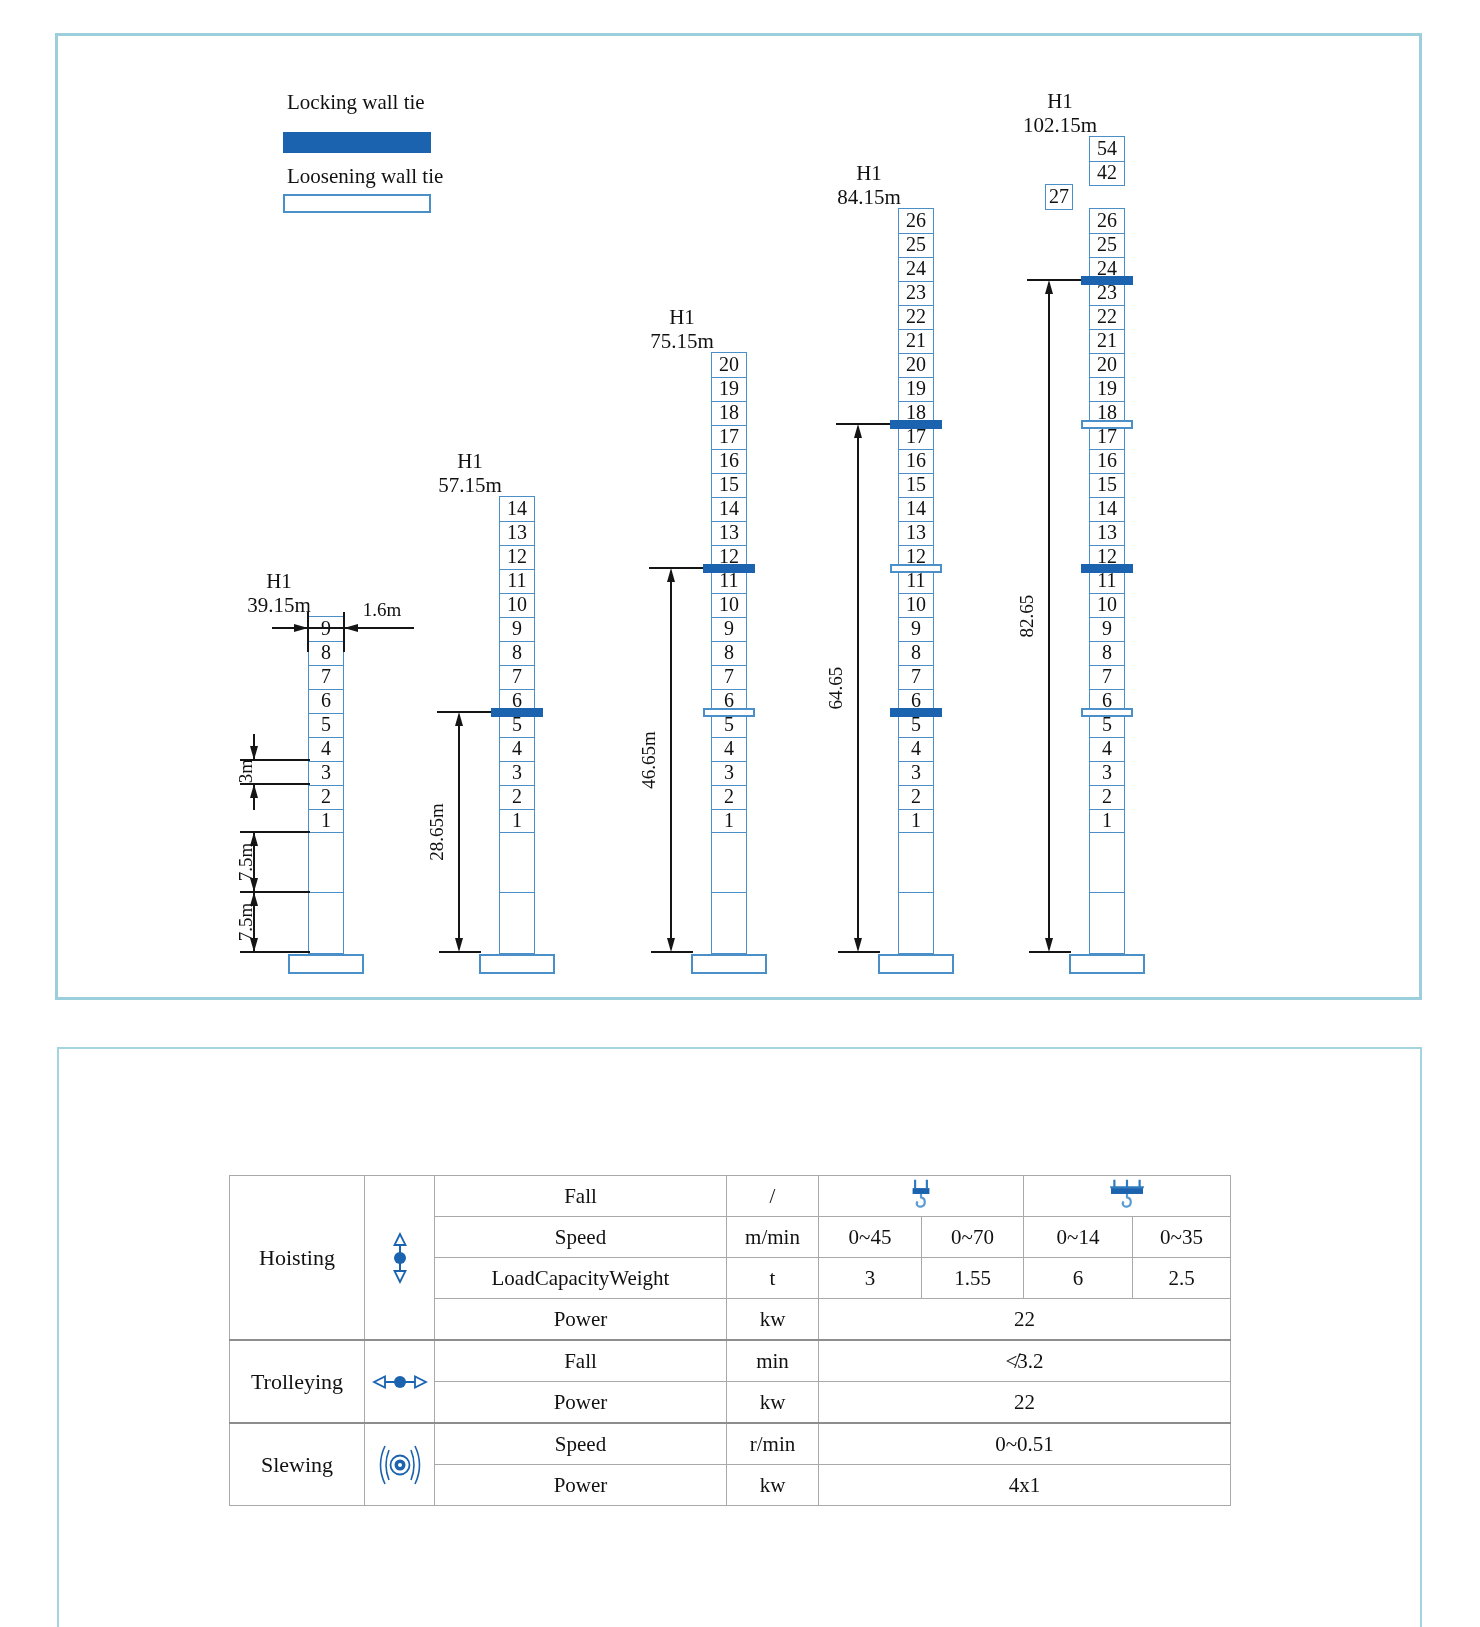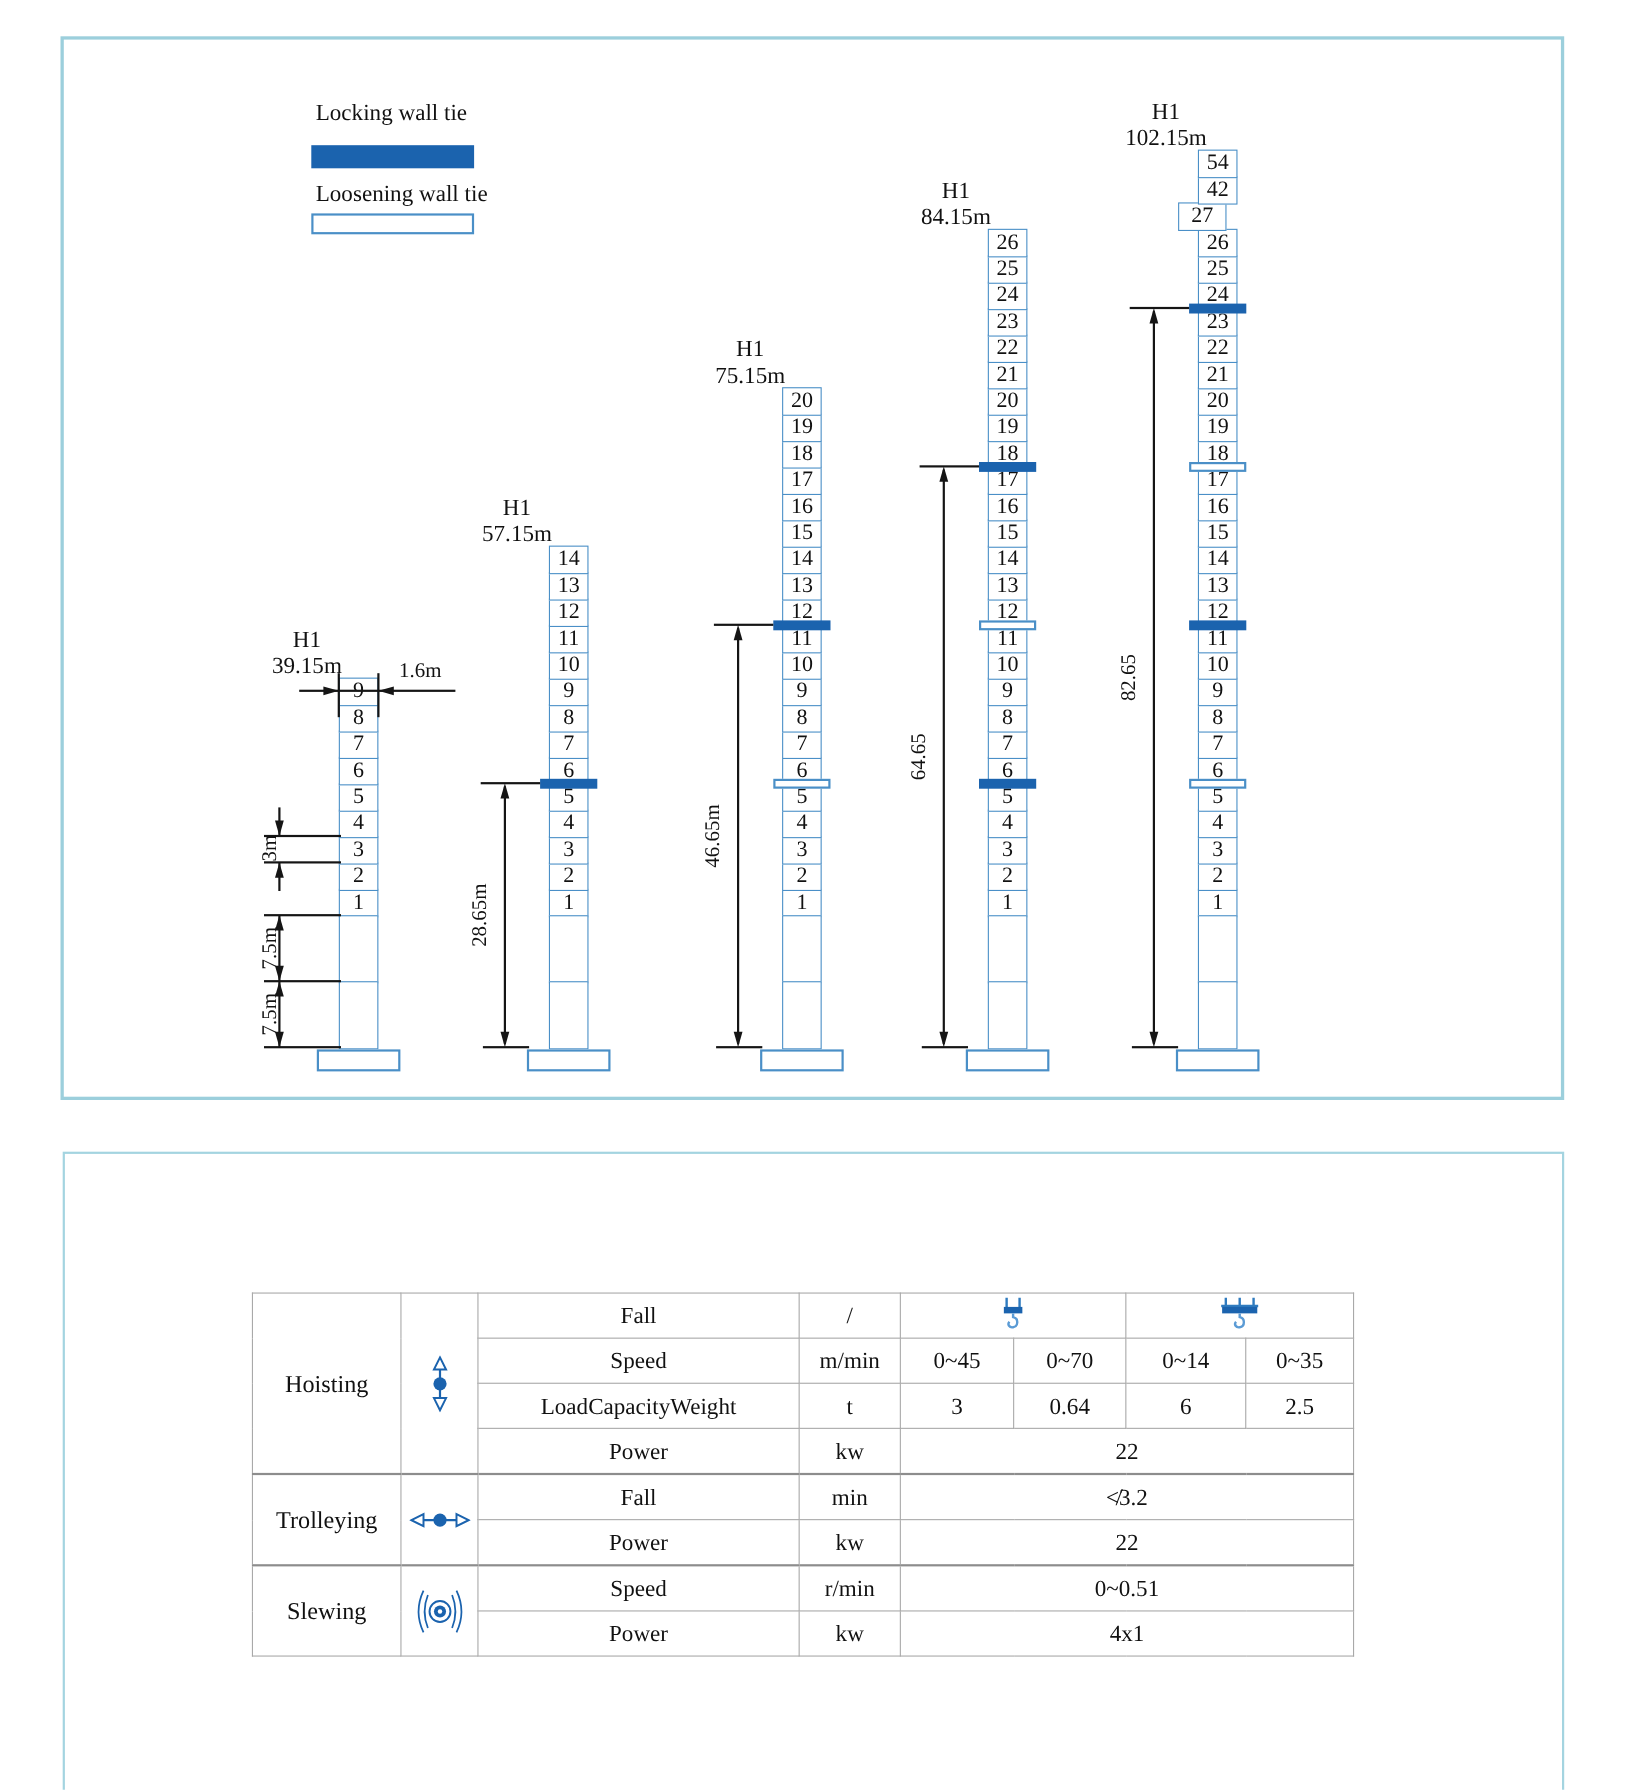--- a/index.html
+++ b/index.html
@@ -195,21 +195,21 @@
       <div class="sec" style="left: 1089px; top: 424px; width: 36px; height: 25.5px;">17</div>
       <div class="sec" style="left: 1089px; top: 400px; width: 36px; height: 25.5px;">18</div>
       <div class="sec" style="left: 1089px; top: 376px; width: 36px; height: 25.5px;">19</div>
       <div class="sec" style="left: 1089px; top: 352px; width: 36px; height: 25.5px;">20</div>
       <div class="sec" style="left: 1089px; top: 328px; width: 36px; height: 25.5px;">21</div>
       <div class="sec" style="left: 1089px; top: 304px; width: 36px; height: 25.5px;">22</div>
       <div class="sec" style="left: 1089px; top: 280px; width: 36px; height: 25.5px;">23</div>
       <div class="sec" style="left: 1089px; top: 256px; width: 36px; height: 25.5px;">24</div>
       <div class="sec" style="left: 1089px; top: 232px; width: 36px; height: 25.5px;">25</div>
       <div class="sec" style="left: 1089px; top: 208px; width: 36px; height: 25.5px;">26</div>
-      <div class="sec" style="left: 1071px; top: 184px; width: 44px; height: 25.5px;">27</div>
+      <div class="sec" style="left: 1045px; top: 184px; width: 28px; height: 25.5px;">27</div>
       <div class="sec" style="left: 1089px; top: 160px; width: 36px; height: 25.5px;">42</div>
       <div class="sec" style="left: 1089px; top: 136px; width: 36px; height: 25.5px;">54</div>
       <div class="baseseg" style="left: 1089px; top: 832px; width: 36px; height: 61.5px;"></div>
       <div class="baseseg" style="left: 1089px; top: 892px; width: 36px; height: 62px;"></div>
       <div class="plate" style="left: 1069px; top: 954px; width: 76px; height: 20px;"></div>
       <div class="tie-solid" style="left: 1081px; top: 276px; width: 52px; height: 9px;"></div>
       <div class="tie-open" style="left: 1081px; top: 420px; width: 52px; height: 9px;"></div>
       <div class="tie-solid" style="left: 1081px; top: 564px; width: 52px; height: 9px;"></div>
       <div class="tie-open" style="left: 1081px; top: 708px; width: 52px; height: 9px;"></div>
       <div class="hline" style="left: 1027px; top: 279px; width: 54px; height: 2px;"></div>
@@ -287,21 +287,21 @@
         <td>m/min</td>
         <td>0~45</td>
         <td>0~70</td>
         <td>0~14</td>
         <td>0~35</td>
       </tr>
       <tr>
         <td>LoadCapacityWeight</td>
         <td>t</td>
         <td>3</td>
-        <td>0.64</td>
+        <td>1.55</td>
         <td>6</td>
         <td>2.5</td>
       </tr>
       <tr>
         <td>Power</td>
         <td>kw</td>
         <td colspan="4">22</td>
       </tr>
       <tr class="group">
         <td rowspan="2" class="cat">Trolleying</td>

